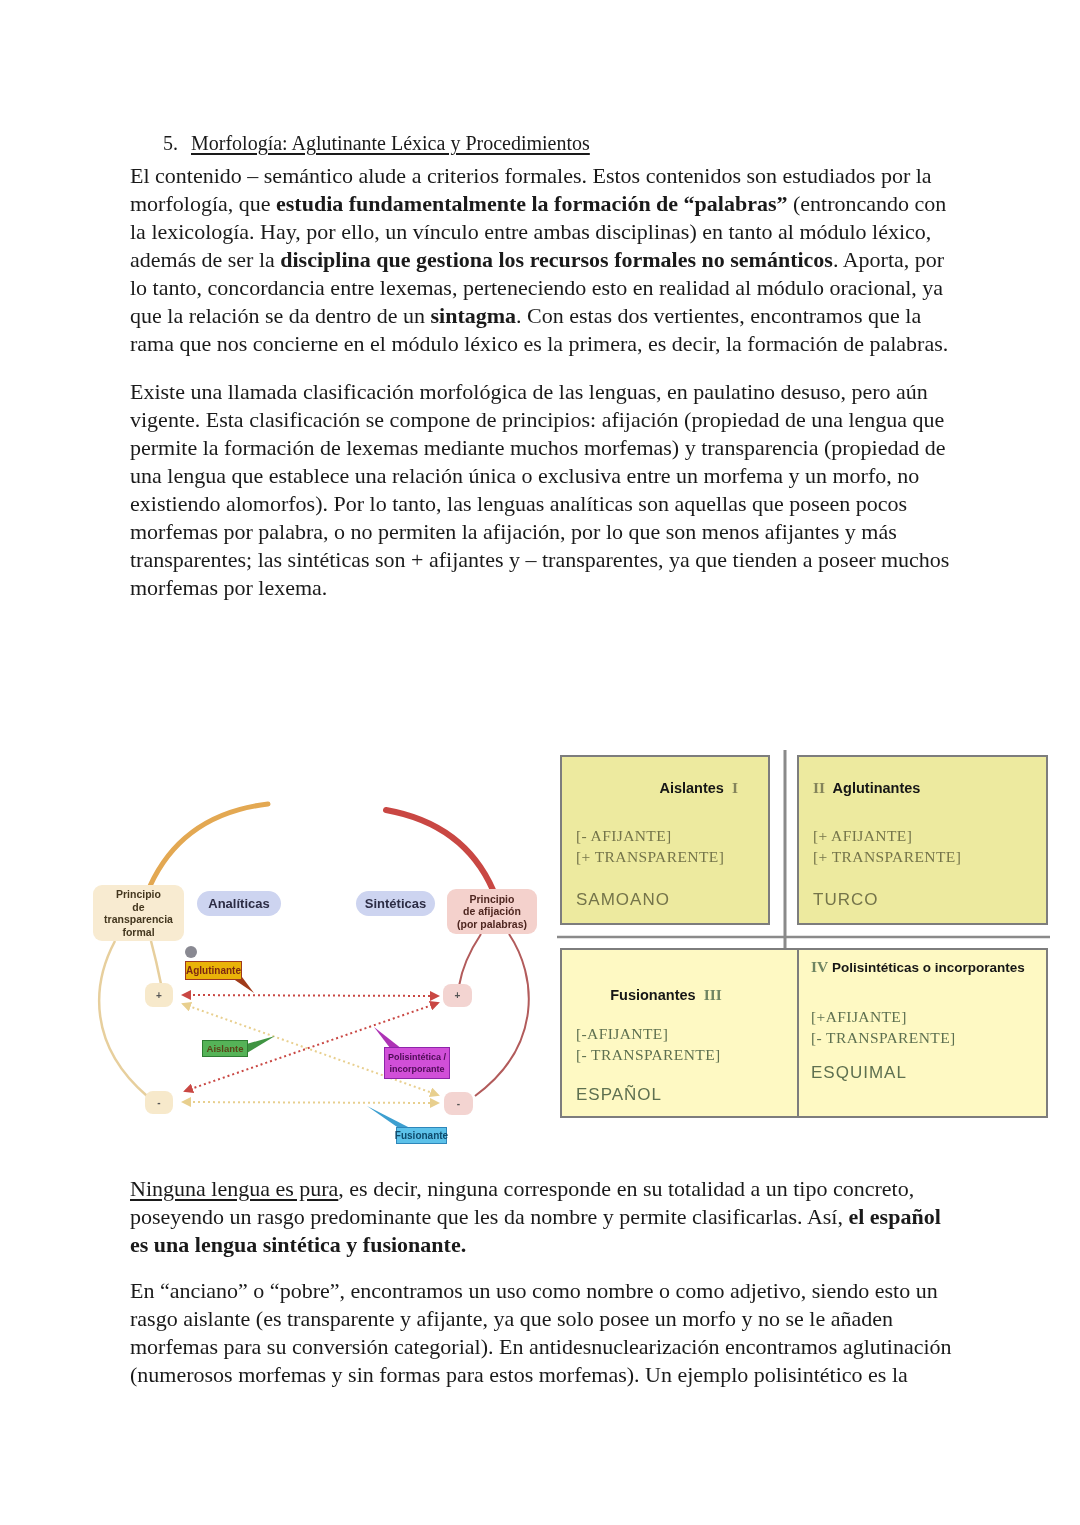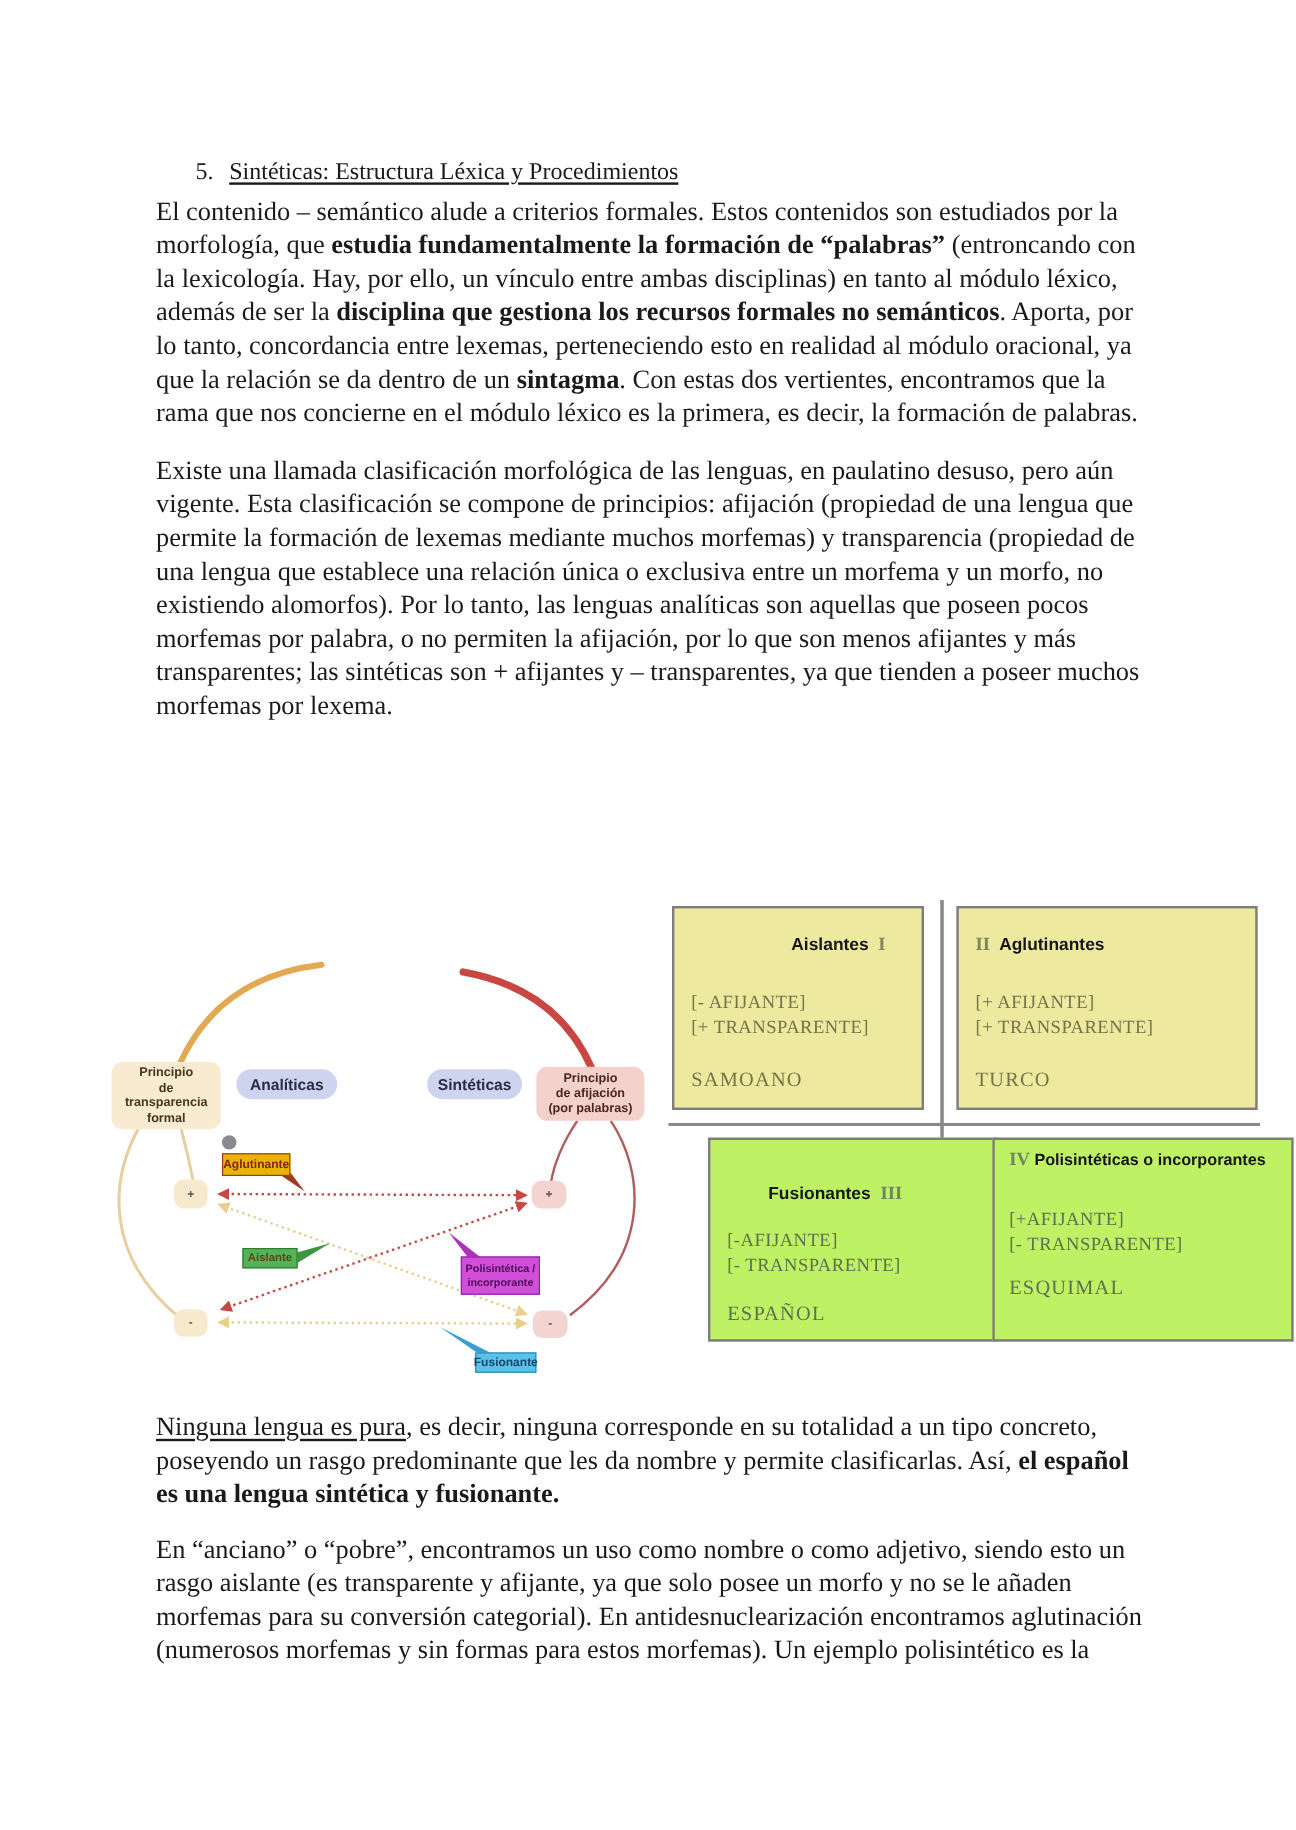--- a/index.html
+++ b/index.html
@@ -44,49 +44,49 @@
                       color:#7c2812;font-size:10px;}
   .mm-tag.aislante{left:202px;top:340px;width:44px;height:15px;background:#55b357;border:1.5px solid #2e7d32;
                    color:#5a4518;font-size:9.5px;}
   .mm-tag.polisintetica{left:384px;top:347px;width:64px;height:30px;background:#d14fd8;border:1.5px solid #8e24aa;
                         color:#4d0b55;font-size:9px;line-height:12px;}
   .mm-tag.fusionante{left:396px;top:427px;width:49px;height:15px;background:#5cc1e9;border:1.5px solid #2e86ba;
                      color:#0e4a6b;font-size:10px;}
   
   .quad{position:absolute;border:2px solid #7d7d7d;box-sizing:border-box;}
   .quad.yellow{background:#edea9f;}
-  .quad.green{background:#bef264;margin-left:30px;}
+  .quad.green{background:#fef9c3;}
   #q1{left:560px;top:55px;width:210px;height:170px;}
   #q2{left:797px;top:55px;width:251px;height:170px;}
   #q3{left:560px;top:248px;width:242px;height:170px;}
   #q4{left:797px;top:248px;width:251px;height:170px;}
   .q-head{position:absolute;font-weight:bold;font-size:14.5px;color:#161616;}
   .q-num{font-family:"Liberation Serif",serif;font-weight:bold;font-size:15.5px;}
   .yellow .q-num{color:#84845a;}
   .green .q-num{color:#6f8562;}
   .q-feats{position:absolute;font-family:"Liberation Serif",serif;font-size:15.5px;line-height:21px;letter-spacing:.4px;}
-  .q-example{position:absolute;font-family:Liberation Serif, serif;font-size:17px;letter-spacing:1px;}
+  .q-example{position:absolute;font-family:Liberation Sans, sans-serif;font-size:17px;letter-spacing:1px;}
   .yellow .q-feats,.yellow .q-example{color:#74744a;}
   .green .q-feats,.green .q-example{color:#5e7050;}
   #q1 .q-head{top:22px;left:14px;right:30px;text-align:right;}
   #q1 .q-feats{top:68px;left:14px;} #q1 .q-example{top:133px;left:14px;}
   #q2 .q-head{top:22px;left:14px;}
   #q2 .q-feats{top:68px;left:14px;} #q2 .q-example{top:133px;left:14px;}
   #q3 .q-head{top:36px;left:0;right:30px;text-align:center;}
   #q3 .q-feats{top:73px;left:14px;} #q3 .q-example{top:135px;left:14px;}
   #q4 .q-head{top:8px;left:12px;font-size:13.5px;}
   #q4 .q-feats{top:56px;left:12px;} #q4 .q-example{top:113px;left:12px;}
 </style>
 </head>
 <body>
 
 <div class="page">
 
   <div class="heading">
-    <span class="h-num">5.</span><span class="h-title">Sintéticas: Estructura Léxica y Procedimientos</span>
+    <span class="h-num">5.</span><span class="h-title">Morfología: Aglutinante Léxica y Procedimientos</span>
   </div>
 
   <div class="para" id="p1"><span>El contenido – semántico alude a criterios formales. Estos contenidos son estudiados por la morfología, que </span><span class="b">estudia fundamentalmente la formación de “palabras”</span><span> (entroncando con la lexicología. Hay, por ello, un vínculo entre ambas disciplinas) en tanto al módulo léxico, además de ser la </span><span class="b">disciplina que gestiona los recursos formales no semánticos</span><span>. Aporta, por lo tanto, concordancia entre lexemas, perteneciendo esto en realidad al módulo oracional, ya que la relación se da dentro de un </span><span class="b">sintagma</span><span>. Con estas dos vertientes, encontramos que la rama que nos concierne en el módulo léxico es la primera, es decir, la formación de palabras.</span></div>
   <div class="para" id="p2"><span>Existe una llamada clasificación morfológica de las lenguas, en paulatino desuso, pero aún vigente. Esta clasificación se compone de principios: afijación (propiedad de una lengua que permite la formación de lexemas mediante muchos morfemas) y transparencia (propiedad de una lengua que establece una relación única o exclusiva entre un morfema y un morfo, no existiendo alomorfos). Por lo tanto, las lenguas analíticas son aquellas que poseen pocos morfemas por palabra, o no permiten la afijación, por lo que son menos afijantes y más transparentes; las sintéticas son + afijantes y – transparentes, ya que tienden a poseer muchos morfemas por lexema.</span></div>
   <div class="para" id="p4"><span class="u">Ninguna lengua es pura</span><span>, es decir, ninguna corresponde en su totalidad a un tipo concreto, poseyendo un rasgo predominante que les da nombre y permite clasificarlas. Así, </span><span class="b">el español es una lengua sintética y fusionante.</span></div>
   <div class="para" id="p5"><span>En “anciano” o “pobre”, encontramos un uso como nombre o como adjetivo, siendo esto un rasgo aislante (es transparente y afijante, ya que solo posee un morfo y no se le añaden morfemas para su conversión categorial). En antidesnuclearización encontramos aglutinación (numerosos morfemas y sin formas para estos morfemas). Un ejemplo polisintético es la</span></div>
 
   <div class="diagram">
 
     <svg width="1080" height="470" viewBox="0 0 1080 470">

